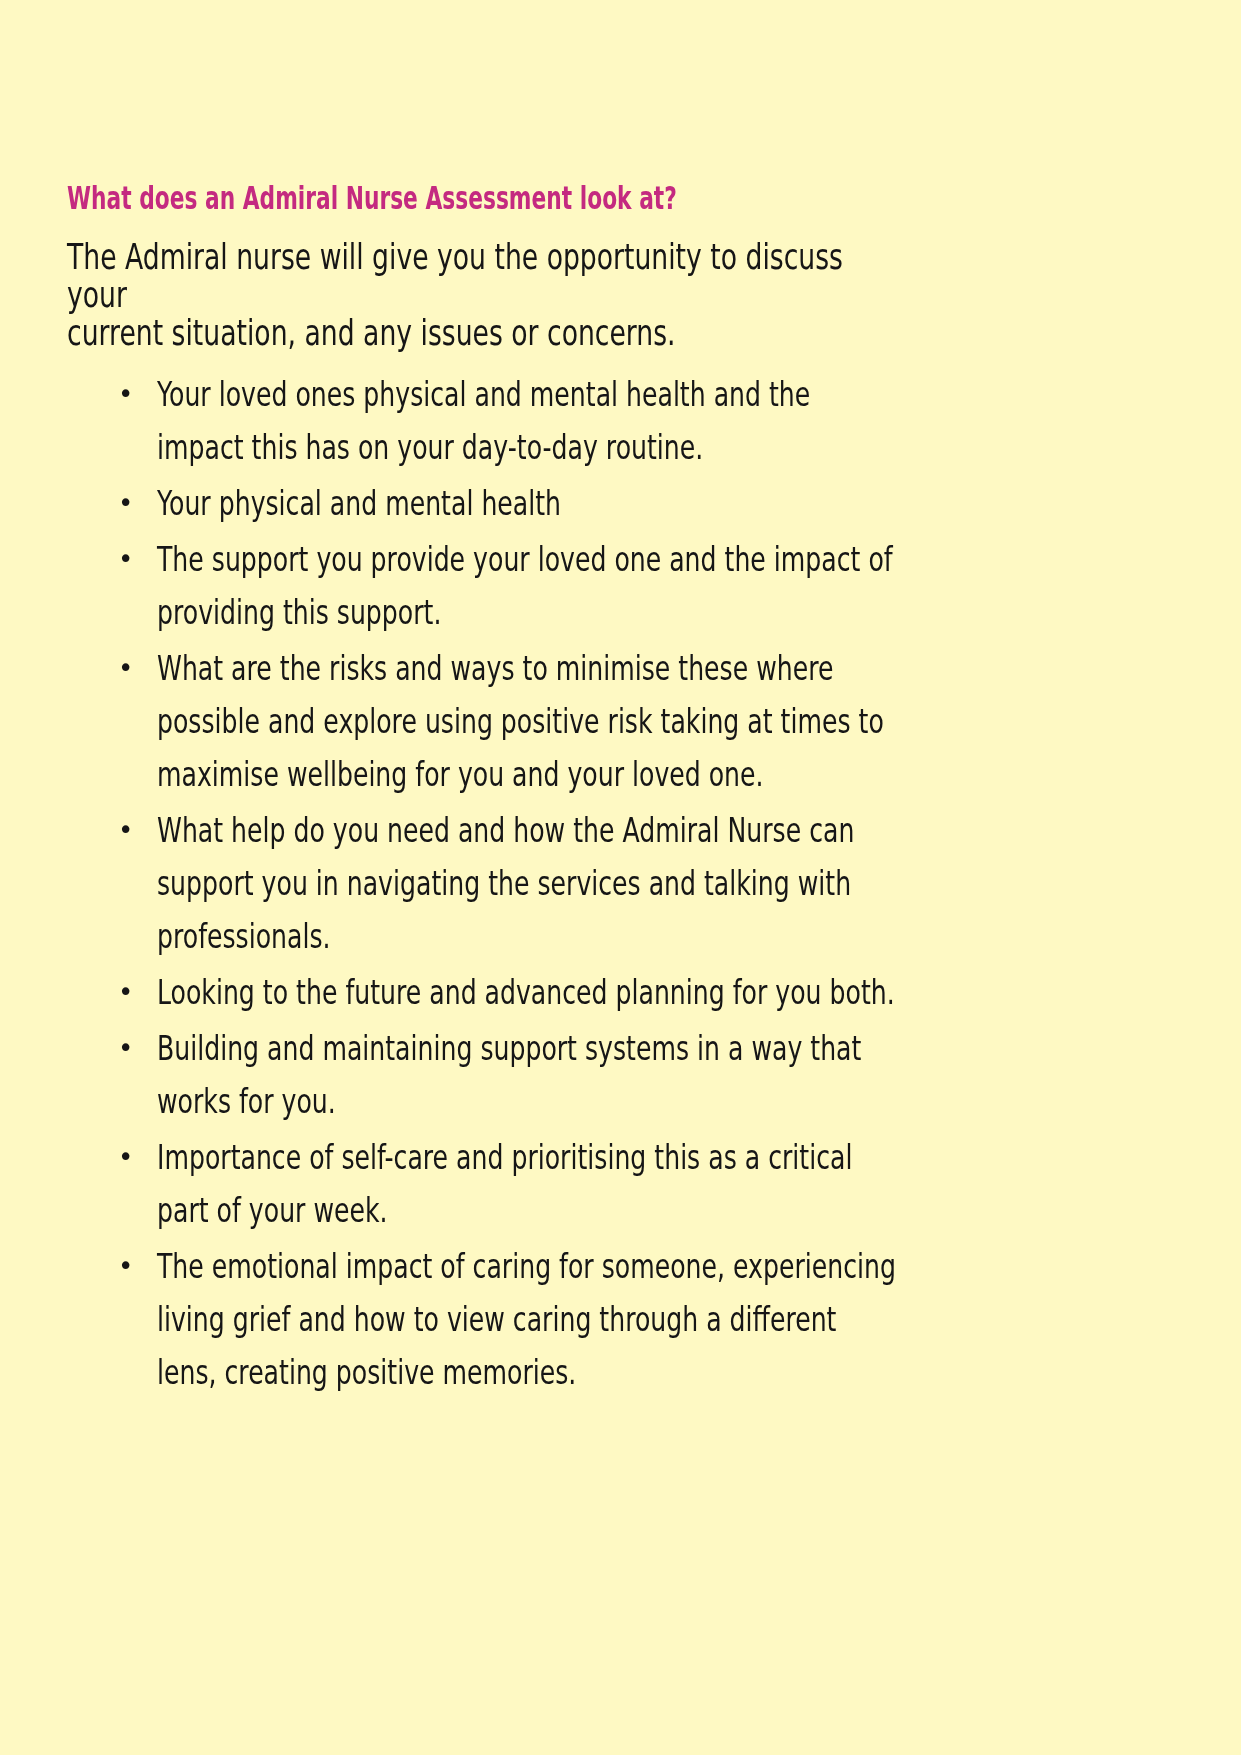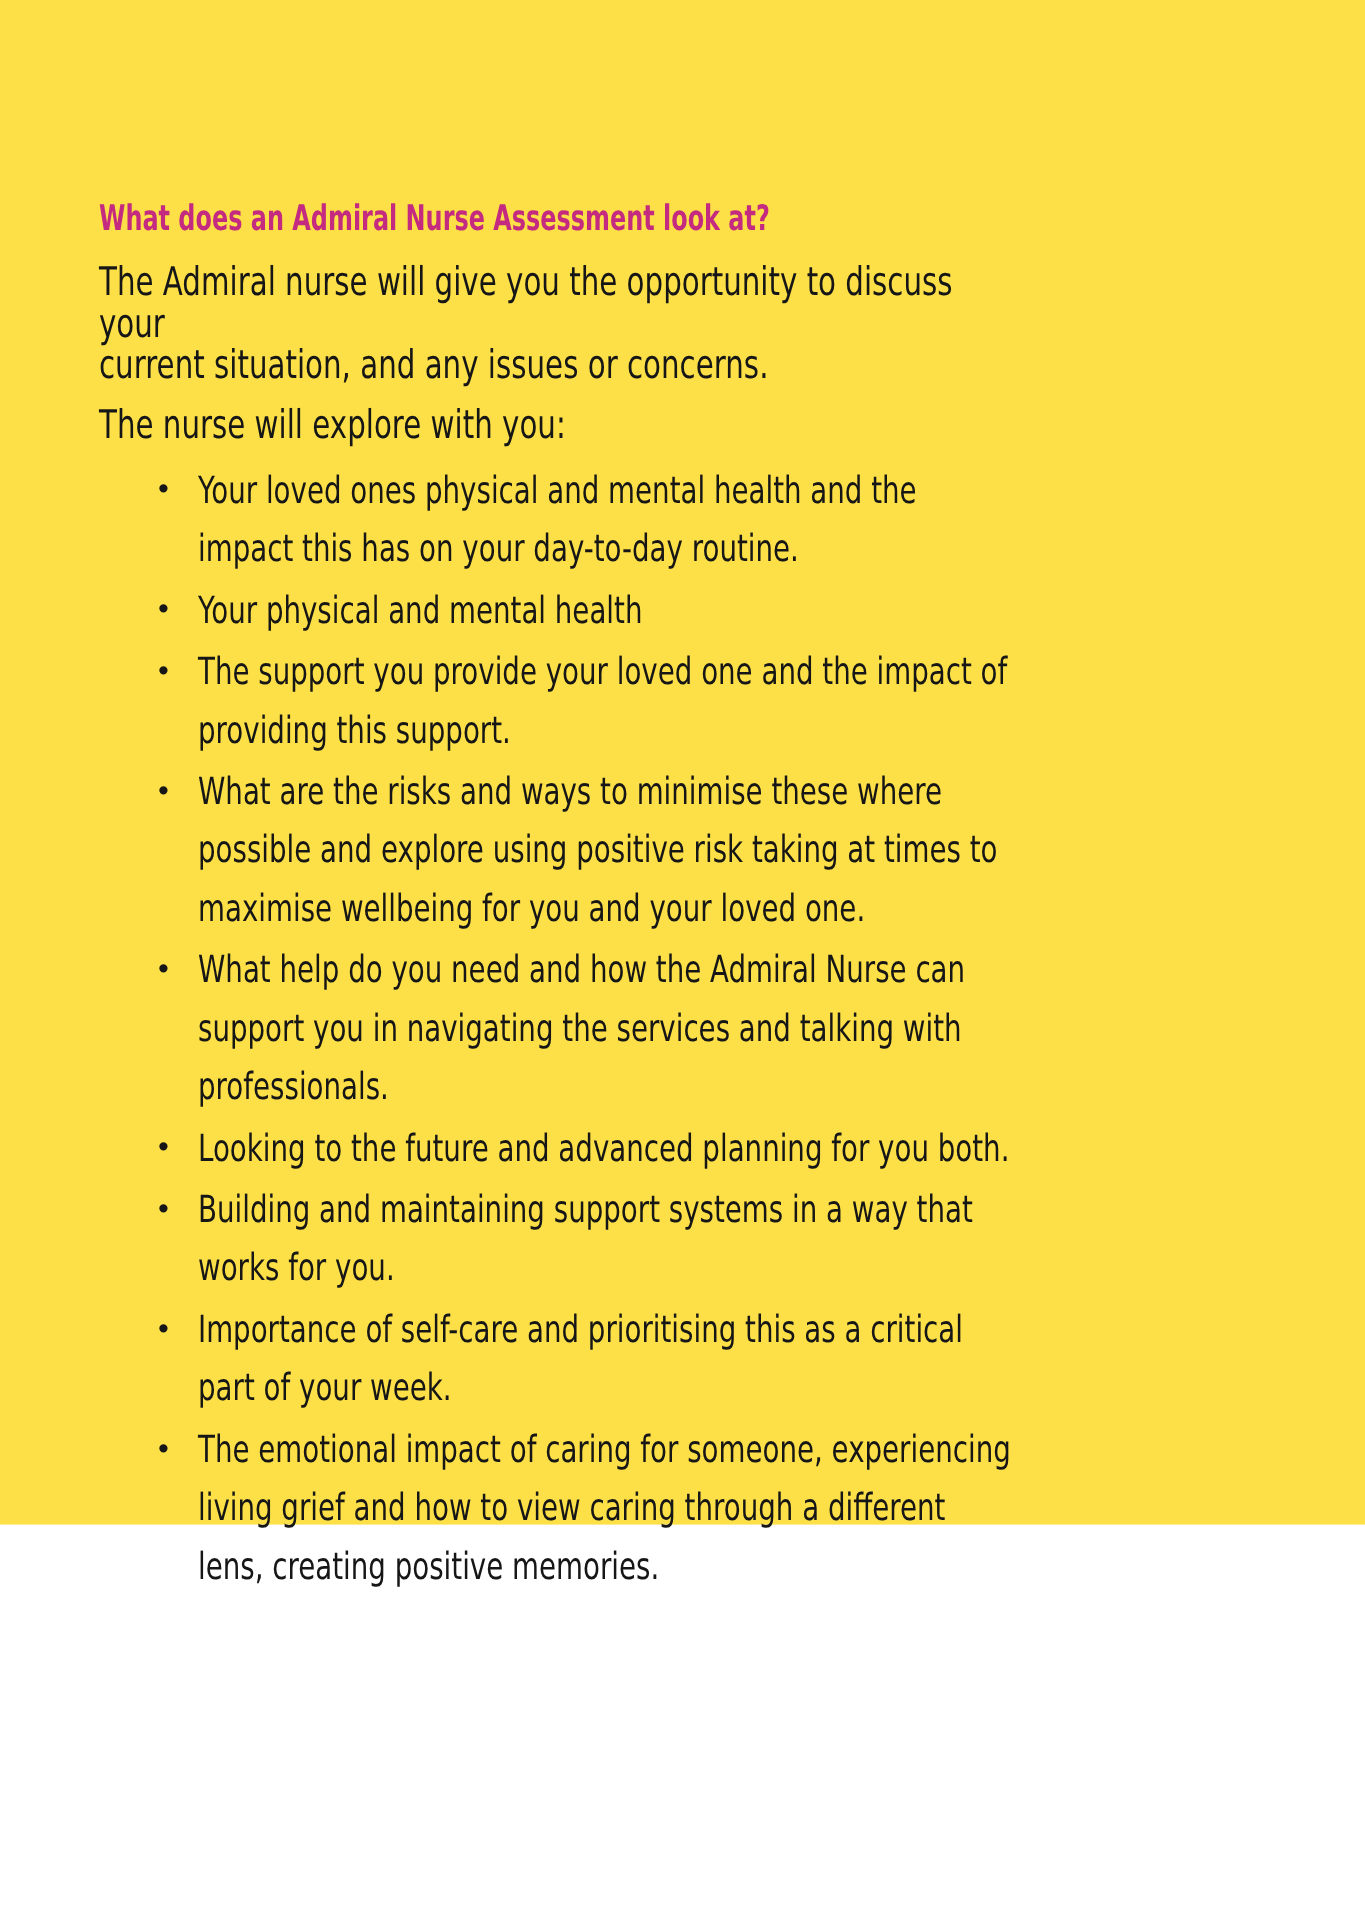--- a/index.html
+++ b/index.html
@@ -10,23 +10,23 @@
   body {
     width: 1241px;
     height: 1755px;
     font-family: "DejaVu Sans", sans-serif;
     color: #161616;
     overflow: hidden;
   }
   .page {
     box-sizing: border-box;
     width: 1241px;
-    height: 1386px;
-    padding: 178px 40px 0 90px;
-    background: #fde047;
+    height: 1755px;
+    padding: 178px 40px 0 67px;
+    background: #fef9c3;
   }
   
   .condensed {
     display: inline-block;
     transform: scaleX(0.74);
     transform-origin: 0 0;
     white-space: pre-line;
   }
   .doc-heading {
     margin: 0 0 20px 0;
@@ -72,21 +72,20 @@
 </head>
 <body>
 
 <div class="page">
 
   <h1 class="doc-heading"><span class="condensed">What does an Admiral Nurse Assessment look at?</span></h1>
 
   <p class="doc-paragraph"><span class="condensed">The Admiral nurse will give you the opportunity to discuss your
 current situation, and any issues or concerns.</span></p>
 
-  <p class="doc-paragraph lead-in"><span class="condensed">The nurse will explore with you:</span></p>
 
   <ul class="bullet-list">
     <li>
       <span class="bullet-marker">•</span>
       <span class="condensed">Your loved ones physical and mental health and the
 impact this has on your day-to-day routine.</span>
     </li>
     <li>
       <span class="bullet-marker">•</span>
       <span class="condensed">Your physical and mental health</span>

